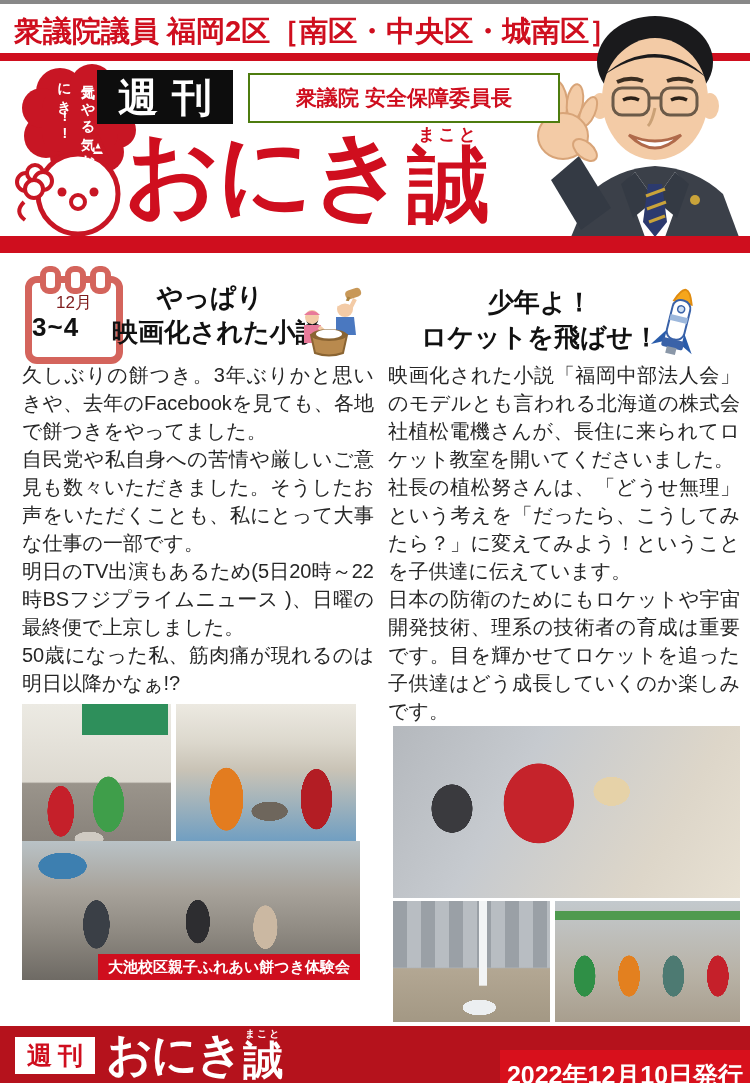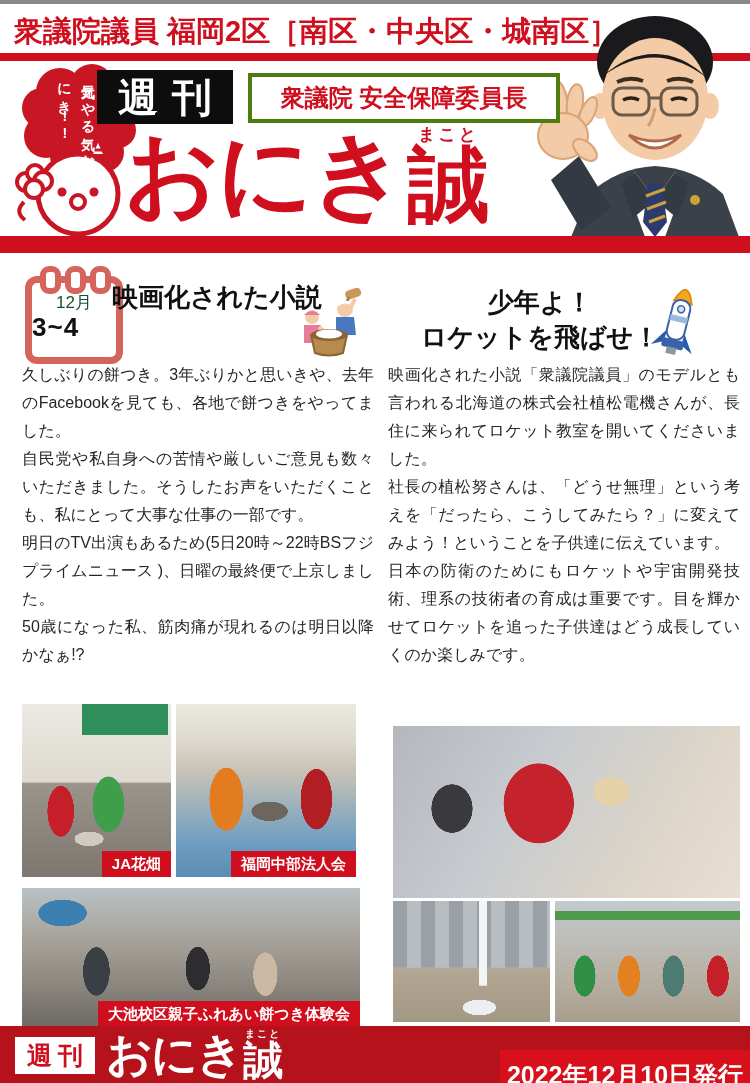--- a/index.html
+++ b/index.html
@@ -24,45 +24,45 @@
     position:absolute;left:52px;top:70px;height:96px;z-index:3;
     writing-mode:vertical-rl;text-orientation:upright;
     color:#fff;font-weight:bold;font-size:14px;line-height:1.7;letter-spacing:1px;
   }
   .weekly-box{
     position:absolute;left:97px;top:66px;width:136px;height:54px;background:#0d0d0d;
     color:#fff;font-size:40px;font-weight:bold;display:flex;align-items:center;justify-content:center;
     letter-spacing:14px;text-indent:14px;z-index:2;
   }
   .committee-box{
-    position:absolute;left:248px;top:69px;width:312px;height:50px;background:#fff;border:4px solid #4d7c0f;
-    color:var(--red);font-size:24px;font-weight:bold;display:flex;align-items:center;justify-content:center;
+    position:absolute;left:248px;top:69px;width:312px;height:50px;background:#fff;border:2px solid #4d7c0f;
+    color:var(--red);font-size:21px;font-weight:bold;display:flex;align-items:center;justify-content:center;
     white-space:nowrap;box-sizing:border-box;
   }
   .name-block{position:absolute;left:124px;top:122px;display:flex;align-items:flex-start;color:var(--red);z-index:2;}
   .name-first{font-size:94px;font-weight:900;line-height:1.02;letter-spacing:-3px;}
   .name-last-wrap{display:flex;flex-direction:column;align-items:center;margin-left:4px;}
   .name-ruby{font-size:17px;font-weight:bold;letter-spacing:3px;line-height:1;}
   .name-last{font-size:82px;font-weight:900;line-height:1.02;}
   .header-rule{position:absolute;left:0;top:232px;width:750px;height:17px;background:var(--red);}
   
   .calendar{position:absolute;left:25px;top:272px;width:84px;height:74px;border:7px solid var(--cal);border-radius:12px;background:#fff;}
   .cal-ring{position:absolute;top:-17px;width:9px;height:16px;border:6px solid var(--cal);border-radius:9px;background:#fff;}
   .cal-ring.r1{left:8px;} .cal-ring.r2{left:33px;} .cal-ring.r3{left:58px;}
-  .cal-month{text-align:center;margin-top:10px;font-size:17px;color:#14532d;line-height:1.2;}
+  .cal-month{text-align:center;margin-top:10px;font-size:17px;color:#7f1d1d;line-height:1.2;}
   .cal-days{font-size:26px;font-weight:bold;color:#111;letter-spacing:1px;line-height:1.1;}
   
   .heading{position:absolute;text-align:center;font-weight:bold;color:#111;font-size:26px;line-height:35px;}
   .heading span{display:block;white-space:nowrap;}
   .heading-left{left:112px;top:276px;width:196px;}
   .heading-right{left:400px;top:281px;width:280px;text-align:center;}
   .mochi-illust{position:absolute;left:293px;top:283px;width:72px;height:72px;}
   .rocket-illust{position:absolute;left:650px;top:270px;width:58px;height:88px;}
   
-  .body-col{position:absolute;width:352px;font-size:16px;line-height:28px;color:#262626;text-align:justify;word-break:break-all;}
+  .body-col{position:absolute;width:352px;font-size:20px;line-height:28px;color:#262626;text-align:justify;word-break:break-all;}
   .body-col p{margin:0;}
   .body-left{left:22px;top:357px;}
   .body-right{left:388px;top:357px;}
   
   .photo{position:absolute;overflow:hidden;}
   .caption{position:absolute;right:0;bottom:0;background:var(--red);color:#fff;font-size:15px;font-weight:bold;padding:4px 10px;white-space:nowrap;line-height:1.2;}
   .ph-ja{left:22px;top:700px;width:149px;height:173px;
     background:
       radial-gradient(ellipse 22px 42px at 26% 62%, #c5202a 0%, #c5202a 60%, rgba(0,0,0,0) 61%),
       radial-gradient(ellipse 26px 46px at 58% 58%, #3f9e4a 0%, #3f9e4a 60%, rgba(0,0,0,0) 61%),
@@ -70,21 +70,21 @@
       linear-gradient(90deg, rgba(0,0,0,0) 40%, #2e8f5b 40%, #2e8f5b 98%, rgba(0,0,0,0) 98%),
       linear-gradient(180deg, #eceae3 0%, #ddd9d0 45%, #9a948b 46%, #7d7770 100%);
     background-size:100% 100%,100% 100%,100% 100%,100% 18%,100% 100%;
     background-repeat:no-repeat;}
   .ph-houjin{left:176px;top:700px;width:180px;height:173px;
     background:
       radial-gradient(ellipse 28px 52px at 28% 55%, #e37c1f 0%, #e37c1f 60%, rgba(0,0,0,0) 61%),
       radial-gradient(ellipse 26px 50px at 78% 55%, #b31d24 0%, #b31d24 60%, rgba(0,0,0,0) 61%),
       radial-gradient(ellipse 30px 16px at 52% 62%, #6e665c 0%, #6e665c 60%, rgba(0,0,0,0) 61%),
       linear-gradient(180deg, #ece9e1 0%, #dcd8cd 22%, #c9c3b6 38%, #6f9ec2 80%, #5c8cb4 100%);}
-  .ph-oike{left:22px;top:884px;width:338px;height:139px;
+  .ph-oike{left:22px;top:837px;width:338px;height:139px;
     background:
       radial-gradient(ellipse 40px 22px at 12% 18%, #3d7fb0 0%, #3d7fb0 60%, rgba(0,0,0,0) 61%),
       radial-gradient(ellipse 22px 40px at 22% 60%, #3a3f46 0%, #3a3f46 60%, rgba(0,0,0,0) 61%),
       radial-gradient(ellipse 20px 36px at 52% 58%, #2d2d30 0%, #2d2d30 60%, rgba(0,0,0,0) 61%),
       radial-gradient(ellipse 20px 36px at 72% 62%, #cbb8a2 0%, #cbb8a2 60%, rgba(0,0,0,0) 61%),
       linear-gradient(180deg, #b9c2c6 0%, #a8a39b 35%, #8f8a82 65%, #6e6a64 100%);}
   .ph-build{left:393px;top:722px;width:347px;height:172px;
     background:
       radial-gradient(ellipse 58px 66px at 42% 45%, #c5232b 0%, #c5232b 60%, rgba(0,0,0,0) 61%),
       radial-gradient(ellipse 30px 24px at 63% 38%, #e6d2a8 0%, #e6d2a8 60%, rgba(0,0,0,0) 61%),
@@ -226,20 +226,21 @@
 
   <div class="calendar">
     <span class="cal-ring r1"></span>
     <span class="cal-ring r2"></span>
     <span class="cal-ring r3"></span>
     <div class="cal-month">12月</div>
     <div class="cal-days">3~4</div>
   </div>
 
   <div class="heading heading-left">
+    <span>やっぱり</span>
     <span>映画化された小説</span>
   </div>
   <div class="mochi-illust">
     <svg width="72" height="72" viewBox="0 0 72 72">
 
       <rect x="52" y="2" width="16" height="9" rx="4" fill="#c89858" transform="rotate(-18 60 6)"></rect>
       <line x1="56" y1="10" x2="50" y2="24" stroke="#a9823f" stroke-width="3"></line>
 
       <circle cx="52" cy="22" r="8" fill="#f3cba6"></circle>
       <path d="M44,18 Q52,12 60,18" stroke="#fff" stroke-width="3" fill="none"></path>
@@ -277,21 +278,21 @@
   </div>
 
   <div class="body-col body-left">
     <p>久しぶりの餅つき。3年ぶりかと思いきや、去年のFacebookを見ても、各地で餅つきをやってました。</p>
     <p>自民党や私自身への苦情や厳しいご意見も数々いただきました。そうしたお声をいただくことも、私にとって大事な仕事の一部です。</p>
     <p>明日のTV出演もあるため(5日20時～22時BSフジプライムニュース )、日曜の最終便で上京しました。</p>
     <p>50歳になった私、筋肉痛が現れるのは明日以降かなぁ!?</p>
   </div>
 
   <div class="body-col body-right">
-    <p>映画化された小説「衆議院議員」のモデルとも言われる北海道の株式会社植松電機さんが、長住に来られてロケット教室を開いてくださいました。</p>
+    <p>映画化された小説「福岡中部法人会」のモデルとも言われる北海道の株式会社植松電機さんが、長住に来られてロケット教室を開いてくださいました。</p>
     <p>社長の植松努さんは、「どうせ無理」という考えを「だったら、こうしてみたら？」に変えてみよう！ということを子供達に伝えています。</p>
     <p>日本の防衛のためにもロケットや宇宙開発技術、理系の技術者の育成は重要です。目を輝かせてロケットを追った子供達はどう成長していくのか楽しみです。</p>
   </div>
 
   <div class="photo ph-ja">
     <span class="caption">JA花畑</span>
   </div>
   <div class="photo ph-houjin">
     <span class="caption">福岡中部法人会</span>
   </div>

